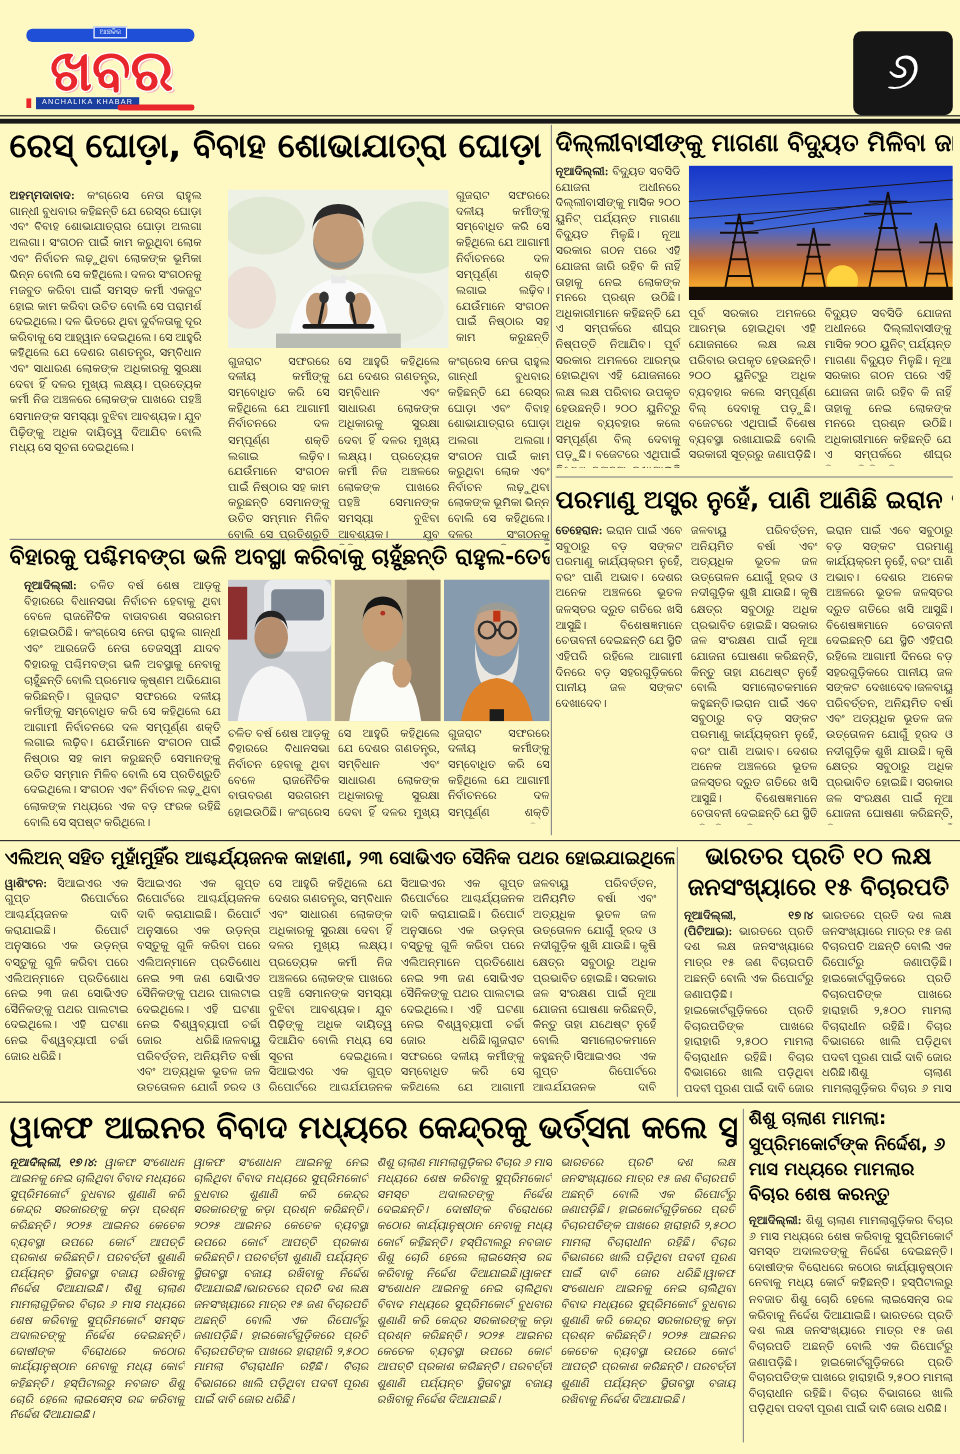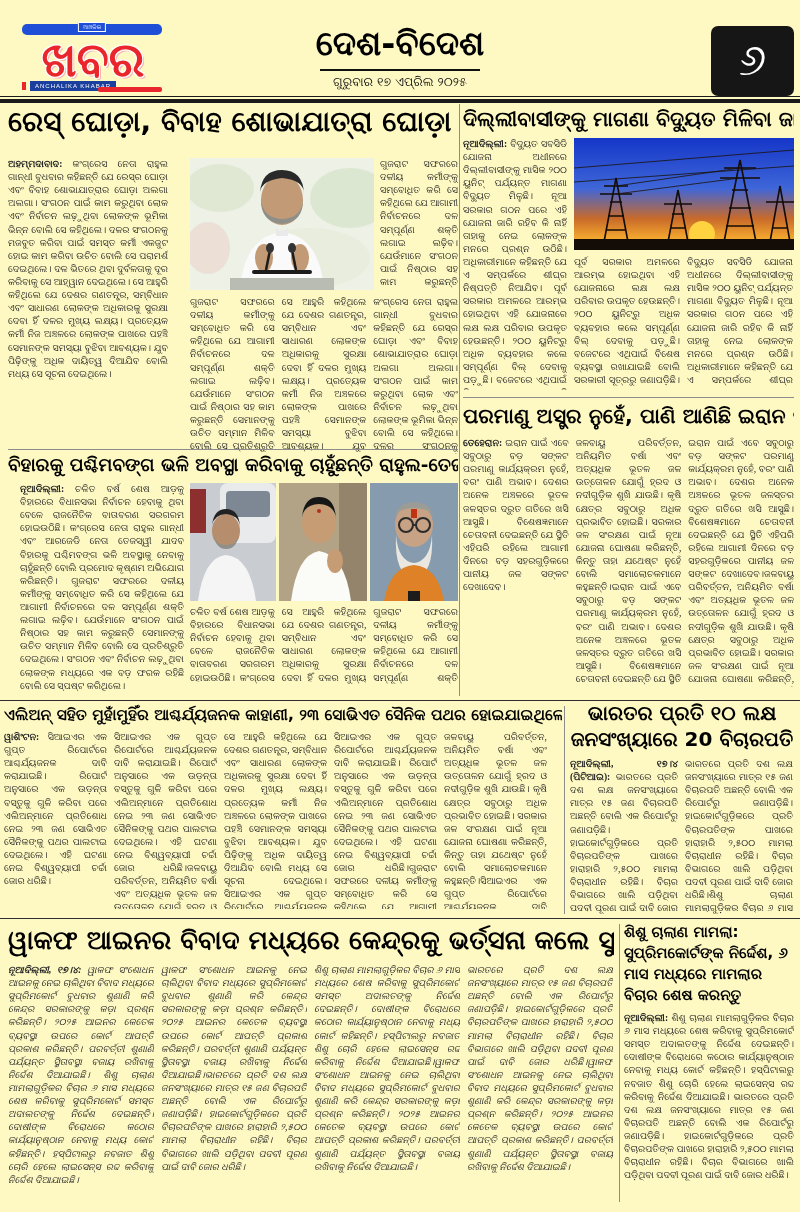--- a/index.html
+++ b/index.html
@@ -96,25 +96,20 @@
   <div class="logo">
     <div class="logo-topbar">
       <span class="logo-toplabel">ଆଞ୍ଚଳିକ</span>
     </div>
     <div class="logo-main">ଖବର</div>
     <div class="logo-reddot"></div>
     <div class="logo-subbar">ANCHALIKA KHABAR</div>
     <div class="logo-underline"></div>
   </div>
 
-  <div class="mast-center">
-    <div class="section-title">ଦେଶ-ବିଦେଶ</div>
-    <div class="mast-rule"></div>
-    <div class="date-line">ଗୁରୁବାର ୧୭ ଏପ୍ରିଲ ୨୦୨୫</div>
-  </div>
 
   <div class="page-no-box">୬</div>
   <div class="double-rule"></div>
 
   <div class="article" id="art1">
     <div class="headline">ରେସ୍ ଘୋଡ଼ା, ବିବାହ ଶୋଭାଯାତ୍ରା ଘୋଡ଼ା ଅଲଗା ଅଲଗା: ରାହୁଲ</div>
     <div class="art-body">
       <div class="colA body-text col">
         <span class="dateline">ଅହମ୍ମଦାବାଦ:</span>
         <span>କଂଗ୍ରେସ ନେତା ରାହୁଲ ଗାନ୍ଧୀ ବୁଧବାର କହିଛନ୍ତି ଯେ ରେସ୍‌ର ଘୋଡ଼ା ଏବଂ ବିବାହ ଶୋଭାଯାତ୍ରାର ଘୋଡ଼ା ଅଲଗା ଅଲଗା। ସଂଗଠନ ପାଇଁ କାମ କରୁଥିବା ଲୋକ ଏବଂ ନିର୍ବାଚନ ଲଢ଼ୁଥିବା ଲୋକଙ୍କ ଭୂମିକା ଭିନ୍ନ ବୋଲି ସେ କହିଥିଲେ। ଦଳର ସଂଗଠନକୁ ମଜବୁତ କରିବା ପାଇଁ ସମସ୍ତ କର୍ମୀ ଏକଜୁଟ ହୋଇ କାମ କରିବା ଉଚିତ ବୋଲି ସେ ପରାମର୍ଶ ଦେଇଥିଲେ। ଦଳ ଭିତରେ ଥିବା ଦୁର୍ବଳତାକୁ ଦୂର କରିବାକୁ ସେ ଆହ୍ୱାନ ଦେଇଥିଲେ।</span>
@@ -284,21 +279,21 @@
       <div class="col body-text"><span>ସିଆଇଏର ଏକ ଗୁପ୍ତ ରିପୋର୍ଟରେ ଆଶ୍ଚର୍ଯ୍ୟଜନକ ଦାବି କରାଯାଇଛି। ରିପୋର୍ଟ ଅନୁସାରେ ଏକ ଉଡ଼ନ୍ତା ବସ୍ତୁକୁ ଗୁଳି କରିବା ପରେ ଏଲିଅନ୍‌ମାନେ ପ୍ରତିଶୋଧ ନେଇ ୨୩ ଜଣ ସୋଭିଏତ ସୈନିକଙ୍କୁ ପଥର ପାଲଟାଇ ଦେଇଥିଲେ। ଏହି ଘଟଣା ନେଇ ବିଶ୍ୱବ୍ୟାପୀ ଚର୍ଚ୍ଚା ଜୋର ଧରିଛି।</span><span>ଜଳବାୟୁ ପରିବର୍ତ୍ତନ, ଅନିୟମିତ ବର୍ଷା ଏବଂ ଅତ୍ୟଧିକ ଭୂତଳ ଜଳ ଉତ୍ତୋଳନ ଯୋଗୁଁ ହ୍ରଦ ଓ ନଦୀଗୁଡ଼ିକ ଶୁଖି ଯାଉଛି। କୃଷି କ୍ଷେତ୍ର ସବୁଠାରୁ ଅଧିକ ପ୍ରଭାବିତ ହୋଇଛି। ସରକାର ଜଳ ସଂରକ୍ଷଣ ପାଇଁ ନୂଆ ଯୋଜନା ଘୋଷଣା କରିଛନ୍ତି, କିନ୍ତୁ ତାହା ଯଥେଷ୍ଟ ନୁହେଁ ବୋଲି ସମାଲୋଚକମାନେ କହୁଛନ୍ତି।</span></div>
       <div class="col body-text"><span>ସେ ଆହୁରି କହିଥିଲେ ଯେ ଦେଶର ଗଣତନ୍ତ୍ର, ସମ୍ବିଧାନ ଏବଂ ସାଧାରଣ ଲୋକଙ୍କ ଅଧିକାରକୁ ସୁରକ୍ଷା ଦେବା ହିଁ ଦଳର ମୁଖ୍ୟ ଲକ୍ଷ୍ୟ। ପ୍ରତ୍ୟେକ କର୍ମୀ ନିଜ ଅଞ୍ଚଳରେ ଲୋକଙ୍କ ପାଖରେ ପହଞ୍ଚି ସେମାନଙ୍କ ସମସ୍ୟା ବୁଝିବା ଆବଶ୍ୟକ। ଯୁବ ପିଢ଼ିଙ୍କୁ ଅଧିକ ଦାୟିତ୍ୱ ଦିଆଯିବ ବୋଲି ମଧ୍ୟ ସେ ସୂଚନା ଦେଇଥିଲେ।</span><span>ସିଆଇଏର ଏକ ଗୁପ୍ତ ରିପୋର୍ଟରେ ଆଶ୍ଚର୍ଯ୍ୟଜନକ ଦାବି କରାଯାଇଛି। ରିପୋର୍ଟ ଅନୁସାରେ ଏକ ଉଡ଼ନ୍ତା ବସ୍ତୁକୁ ଗୁଳି କରିବା ପରେ ଏଲିଅନ୍‌ମାନେ ପ୍ରତିଶୋଧ ନେଇ ୨୩ ଜଣ ସୋଭିଏତ ସୈନିକଙ୍କୁ ପଥର ପାଲଟାଇ ଦେଇଥିଲେ। ଏହି ଘଟଣା ନେଇ ବିଶ୍ୱବ୍ୟାପୀ ଚର୍ଚ୍ଚା ଜୋର ଧରିଛି।</span></div>
       <div class="col body-text"><span>ସିଆଇଏର ଏକ ଗୁପ୍ତ ରିପୋର୍ଟରେ ଆଶ୍ଚର୍ଯ୍ୟଜନକ ଦାବି କରାଯାଇଛି। ରିପୋର୍ଟ ଅନୁସାରେ ଏକ ଉଡ଼ନ୍ତା ବସ୍ତୁକୁ ଗୁଳି କରିବା ପରେ ଏଲିଅନ୍‌ମାନେ ପ୍ରତିଶୋଧ ନେଇ ୨୩ ଜଣ ସୋଭିଏତ ସୈନିକଙ୍କୁ ପଥର ପାଲଟାଇ ଦେଇଥିଲେ। ଏହି ଘଟଣା ନେଇ ବିଶ୍ୱବ୍ୟାପୀ ଚର୍ଚ୍ଚା ଜୋର ଧରିଛି।</span><span>ଗୁଜରାଟ ସଫରରେ ଦଳୀୟ କର୍ମୀଙ୍କୁ ସମ୍ବୋଧିତ କରି ସେ କହିଥିଲେ ଯେ ଆଗାମୀ ନିର୍ବାଚନରେ ଦଳ ସମ୍ପୂର୍ଣ୍ଣ ଶକ୍ତି ଲଗାଇ ଲଢ଼ିବ। ଯେଉଁମାନେ ସଂଗଠନ ପାଇଁ ନିଷ୍ଠାର ସହ କାମ କରୁଛନ୍ତି ସେମାନଙ୍କୁ ଉଚିତ ସମ୍ମାନ ମିଳିବ ବୋଲି ସେ ପ୍ରତିଶ୍ରୁତି ଦେଇଥିଲେ। ସଂଗଠନ ଏବଂ ନିର୍ବାଚନ ଲଢ଼ୁଥିବା ଲୋକଙ୍କ ମଧ୍ୟରେ ଏକ ବଡ଼ ଫରକ ରହିଛି ବୋଲି ସେ ସ୍ପଷ୍ଟ କରିଥିଲେ।</span></div>
       <div class="col body-text"><span>ଜଳବାୟୁ ପରିବର୍ତ୍ତନ, ଅନିୟମିତ ବର୍ଷା ଏବଂ ଅତ୍ୟଧିକ ଭୂତଳ ଜଳ ଉତ୍ତୋଳନ ଯୋଗୁଁ ହ୍ରଦ ଓ ନଦୀଗୁଡ଼ିକ ଶୁଖି ଯାଉଛି। କୃଷି କ୍ଷେତ୍ର ସବୁଠାରୁ ଅଧିକ ପ୍ରଭାବିତ ହୋଇଛି। ସରକାର ଜଳ ସଂରକ୍ଷଣ ପାଇଁ ନୂଆ ଯୋଜନା ଘୋଷଣା କରିଛନ୍ତି, କିନ୍ତୁ ତାହା ଯଥେଷ୍ଟ ନୁହେଁ ବୋଲି ସମାଲୋଚକମାନେ କହୁଛନ୍ତି।</span><span>ସିଆଇଏର ଏକ ଗୁପ୍ତ ରିପୋର୍ଟରେ ଆଶ୍ଚର୍ଯ୍ୟଜନକ ଦାବି କରାଯାଇଛି। ରିପୋର୍ଟ ଅନୁସାରେ ଏକ ଉଡ଼ନ୍ତା ବସ୍ତୁକୁ ଗୁଳି କରିବା ପରେ ଏଲିଅନ୍‌ମାନେ ପ୍ରତିଶୋଧ ନେଇ ୨୩ ଜଣ ସୋଭିଏତ ସୈନିକଙ୍କୁ ପଥର ପାଲଟାଇ ଦେଇଥିଲେ। ଏହି ଘଟଣା ନେଇ ବିଶ୍ୱବ୍ୟାପୀ ଚର୍ଚ୍ଚା ଜୋର ଧରିଛି।</span></div>
     </div>
   </div>
 
   <div class="divider" style="left:564px; top:706px; width:1px; height:208px;"></div>
 
   <div class="article" id="art6">
-    <div class="headline">ଭାରତର ପ୍ରତି ୧୦ ଲକ୍ଷ ଜନସଂଖ୍ୟାରେ 20 ବିଚାରପତି</div>
+    <div class="headline">ଭାରତର ପ୍ରତି ୧୦ ଲକ୍ଷ ଜନସଂଖ୍ୟାରେ ୧୫ ବିଚାରପତି</div>
     <div class="cols">
       <div class="col body-text">
         <span class="dateline">ନୂଆଦିଲ୍ଲୀ, ୧୭।୪ (ପିଟିଆଇ):</span>
         <span>ଭାରତରେ ପ୍ରତି ଦଶ ଲକ୍ଷ ଜନସଂଖ୍ୟାରେ ମାତ୍ର ୧୫ ଜଣ ବିଚାରପତି ଅଛନ୍ତି ବୋଲି ଏକ ରିପୋର୍ଟରୁ ଜଣାପଡ଼ିଛି। ହାଇକୋର୍ଟଗୁଡ଼ିକରେ ପ୍ରତି ବିଚାରପତିଙ୍କ ପାଖରେ ହାରାହାରି ୨,୫୦୦ ମାମଲା ବିଚାରାଧୀନ ରହିଛି। ବିଚାର ବିଭାଗରେ ଖାଲି ପଡ଼ିଥିବା ପଦବୀ ପୂରଣ ପାଇଁ ଦାବି ଜୋର ଧରିଛି।</span>
       </div>
       <div class="col body-text"><span>ଭାରତରେ ପ୍ରତି ଦଶ ଲକ୍ଷ ଜନସଂଖ୍ୟାରେ ମାତ୍ର ୧୫ ଜଣ ବିଚାରପତି ଅଛନ୍ତି ବୋଲି ଏକ ରିପୋର୍ଟରୁ ଜଣାପଡ଼ିଛି। ହାଇକୋର୍ଟଗୁଡ଼ିକରେ ପ୍ରତି ବିଚାରପତିଙ୍କ ପାଖରେ ହାରାହାରି ୨,୫୦୦ ମାମଲା ବିଚାରାଧୀନ ରହିଛି। ବିଚାର ବିଭାଗରେ ଖାଲି ପଡ଼ିଥିବା ପଦବୀ ପୂରଣ ପାଇଁ ଦାବି ଜୋର ଧରିଛି।</span><span>ଶିଶୁ ଚାଲାଣ ମାମଲାଗୁଡ଼ିକର ବିଚାର ୬ ମାସ ମଧ୍ୟରେ ଶେଷ କରିବାକୁ ସୁପ୍ରିମକୋର୍ଟ ସମସ୍ତ ଅଦାଲତଙ୍କୁ ନିର୍ଦ୍ଦେଶ ଦେଇଛନ୍ତି। ଦୋଷୀଙ୍କ ବିରୋଧରେ କଠୋର କାର୍ଯ୍ୟାନୁଷ୍ଠାନ ନେବାକୁ ମଧ୍ୟ କୋର୍ଟ କହିଛନ୍ତି। ହସ୍ପିଟାଲରୁ ନବଜାତ ଶିଶୁ ଚୋରି ହେଲେ ଲାଇସେନ୍ସ ରଦ୍ଦ କରିବାକୁ ନିର୍ଦ୍ଦେଶ ଦିଆଯାଇଛି।</span></div>
     </div>
   </div>
 
   <div class="divider dark" style="left:0; top:918px; width:800px; height:1px;"></div>

